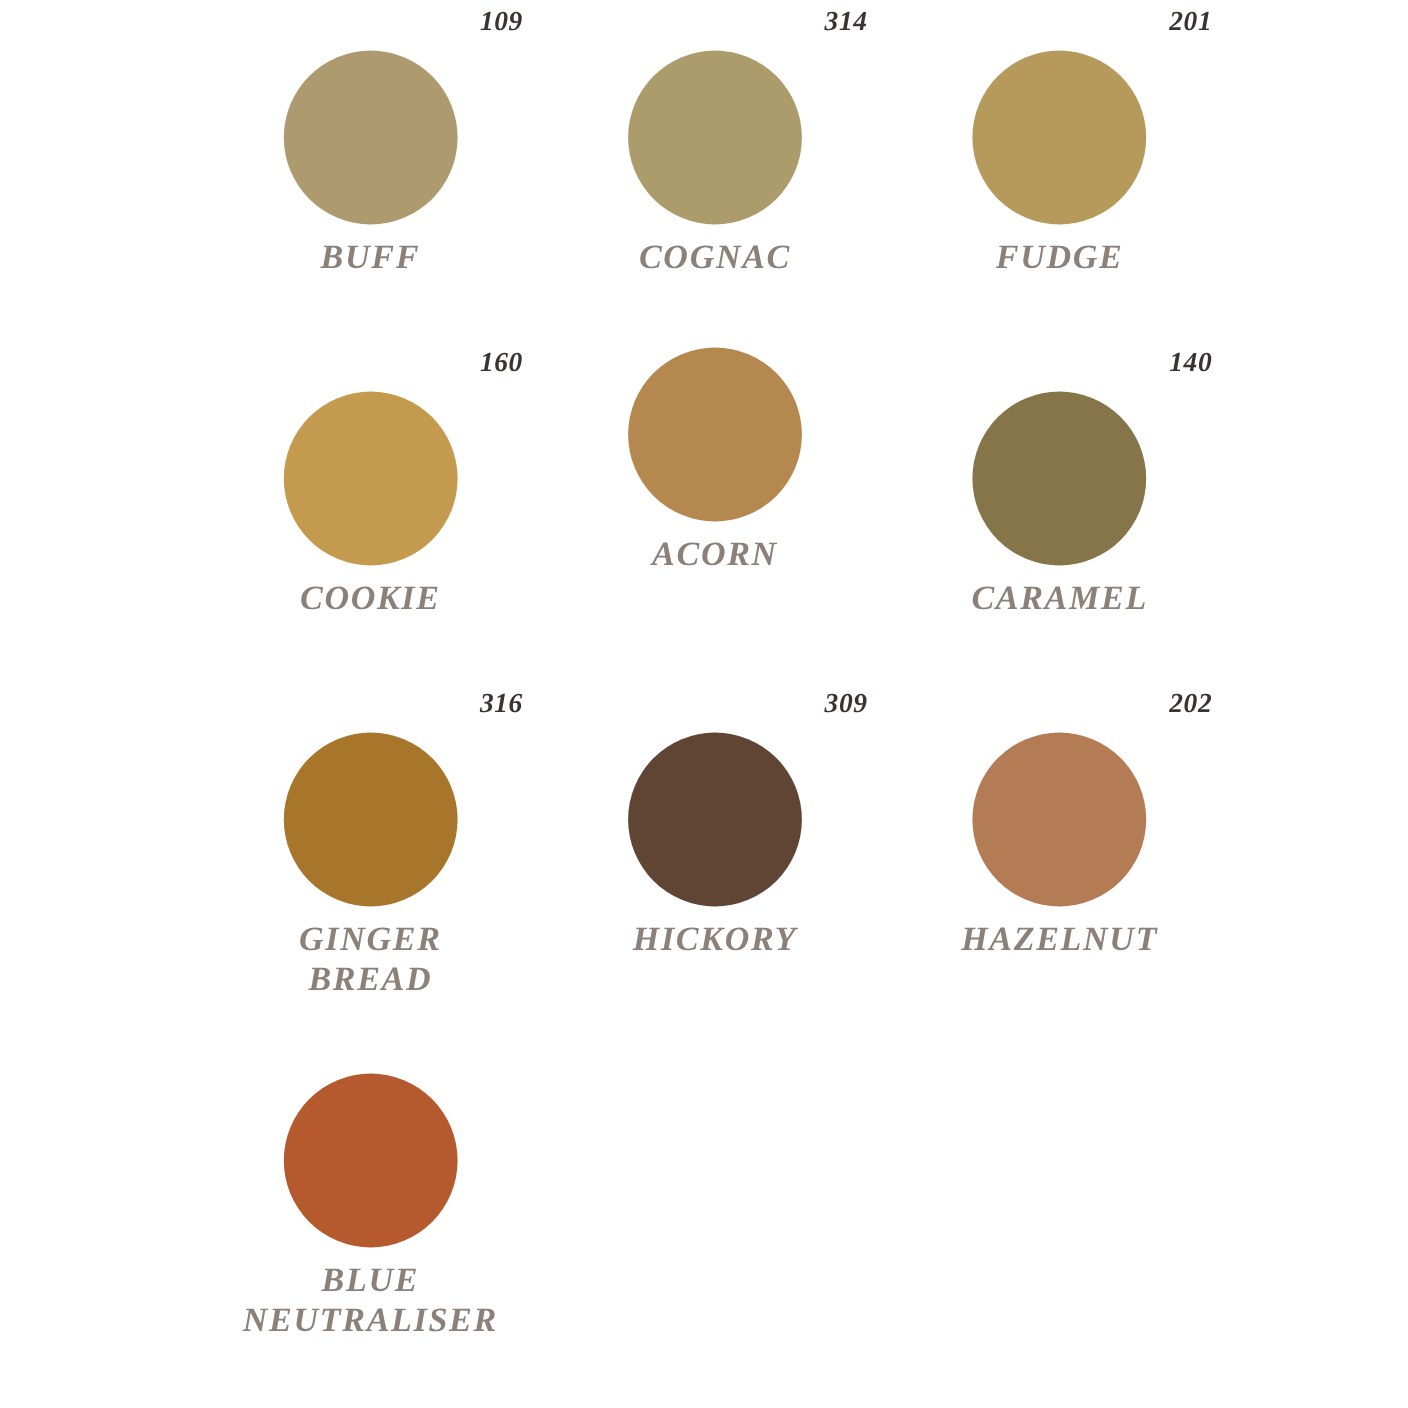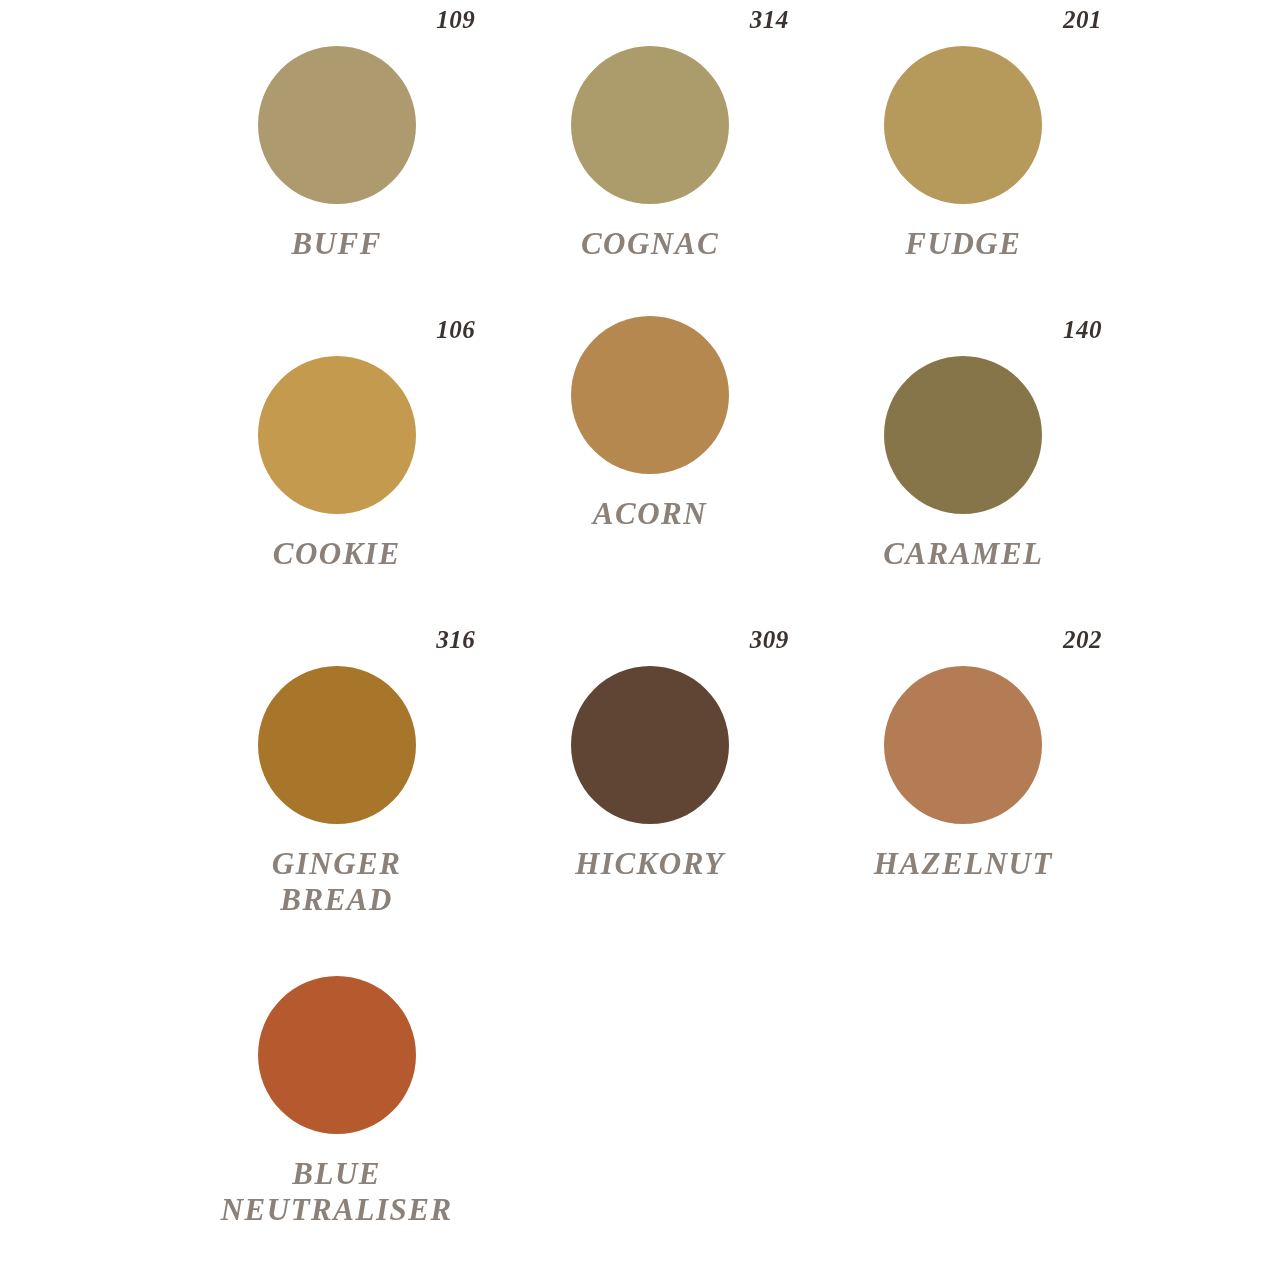--- a/index.html
+++ b/index.html
@@ -55,21 +55,21 @@
     visibility: hidden;
   }
   .swatch-disc {
     width: 158px;
     height: 158px;
     border-radius: 50%;
     margin-top: 6px;
     flex: 0 0 auto;
   }
   .swatch-name {
-    margin-top: 22px;
+    margin-top: 12px;
     text-align: center;
     font-family: "Liberation Serif", "DejaVu Serif", serif;
     font-style: italic;
     font-weight: 700;
     font-size: 31px;
     line-height: 36px;
     letter-spacing: 1.5px;
     color: #8b8179;
     white-space: pre-line;
     max-width: 280px;
@@ -89,21 +89,21 @@
         <div class="swatch-code">314</div>
         <div class="swatch-disc" style="background-color: rgb(172, 155, 107);"></div>
         <div class="swatch-name">COGNAC</div>
       </div>
       <div class="swatch-cell">
         <div class="swatch-code">201</div>
         <div class="swatch-disc" style="background-color: rgb(181, 154, 92);"></div>
         <div class="swatch-name">FUDGE</div>
       </div>
       <div class="swatch-cell">
-        <div class="swatch-code">106</div>
+        <div class="swatch-code">160</div>
         <div class="swatch-disc" style="background-color: rgb(196, 154, 78);"></div>
         <div class="swatch-name">COOKIE</div>
       </div>
       <div class="swatch-cell">
         <div class="swatch-disc" style="background-color: rgb(181, 136, 79);"></div>
         <div class="swatch-name">ACORN</div>
       </div>
       <div class="swatch-cell">
         <div class="swatch-code">140</div>
         <div class="swatch-disc" style="background-color: rgb(135, 117, 74);"></div>

